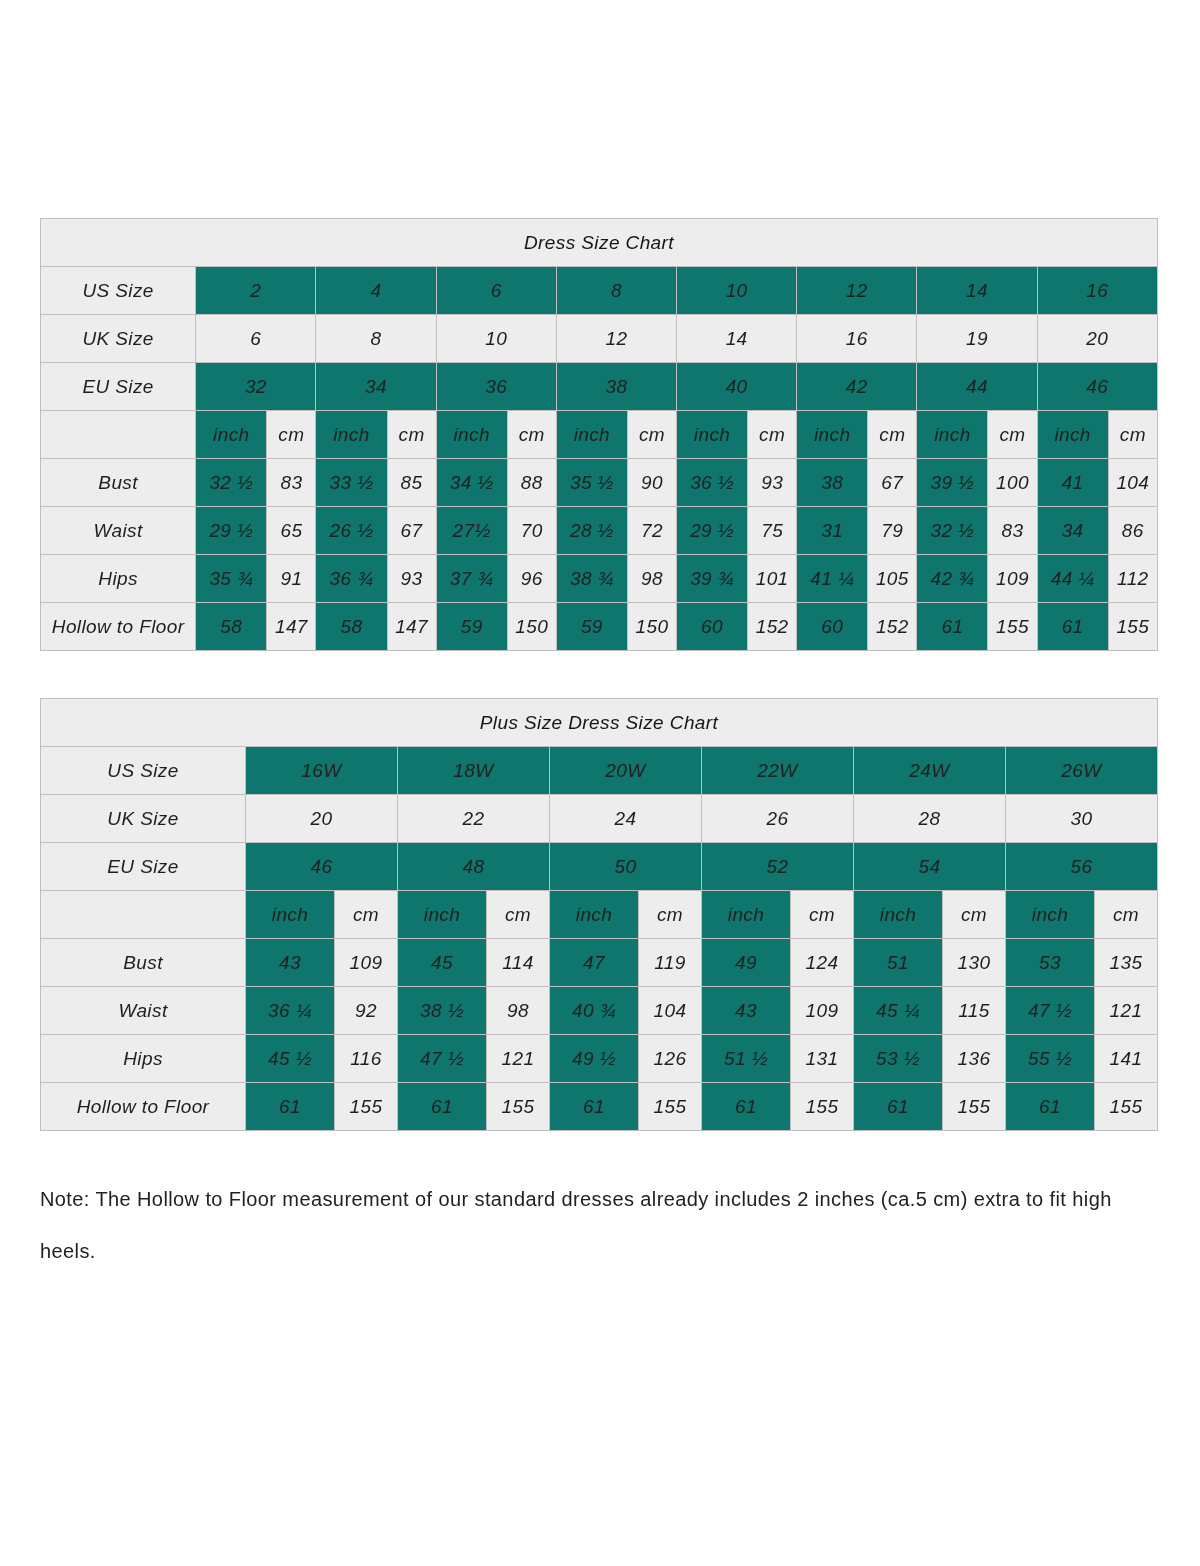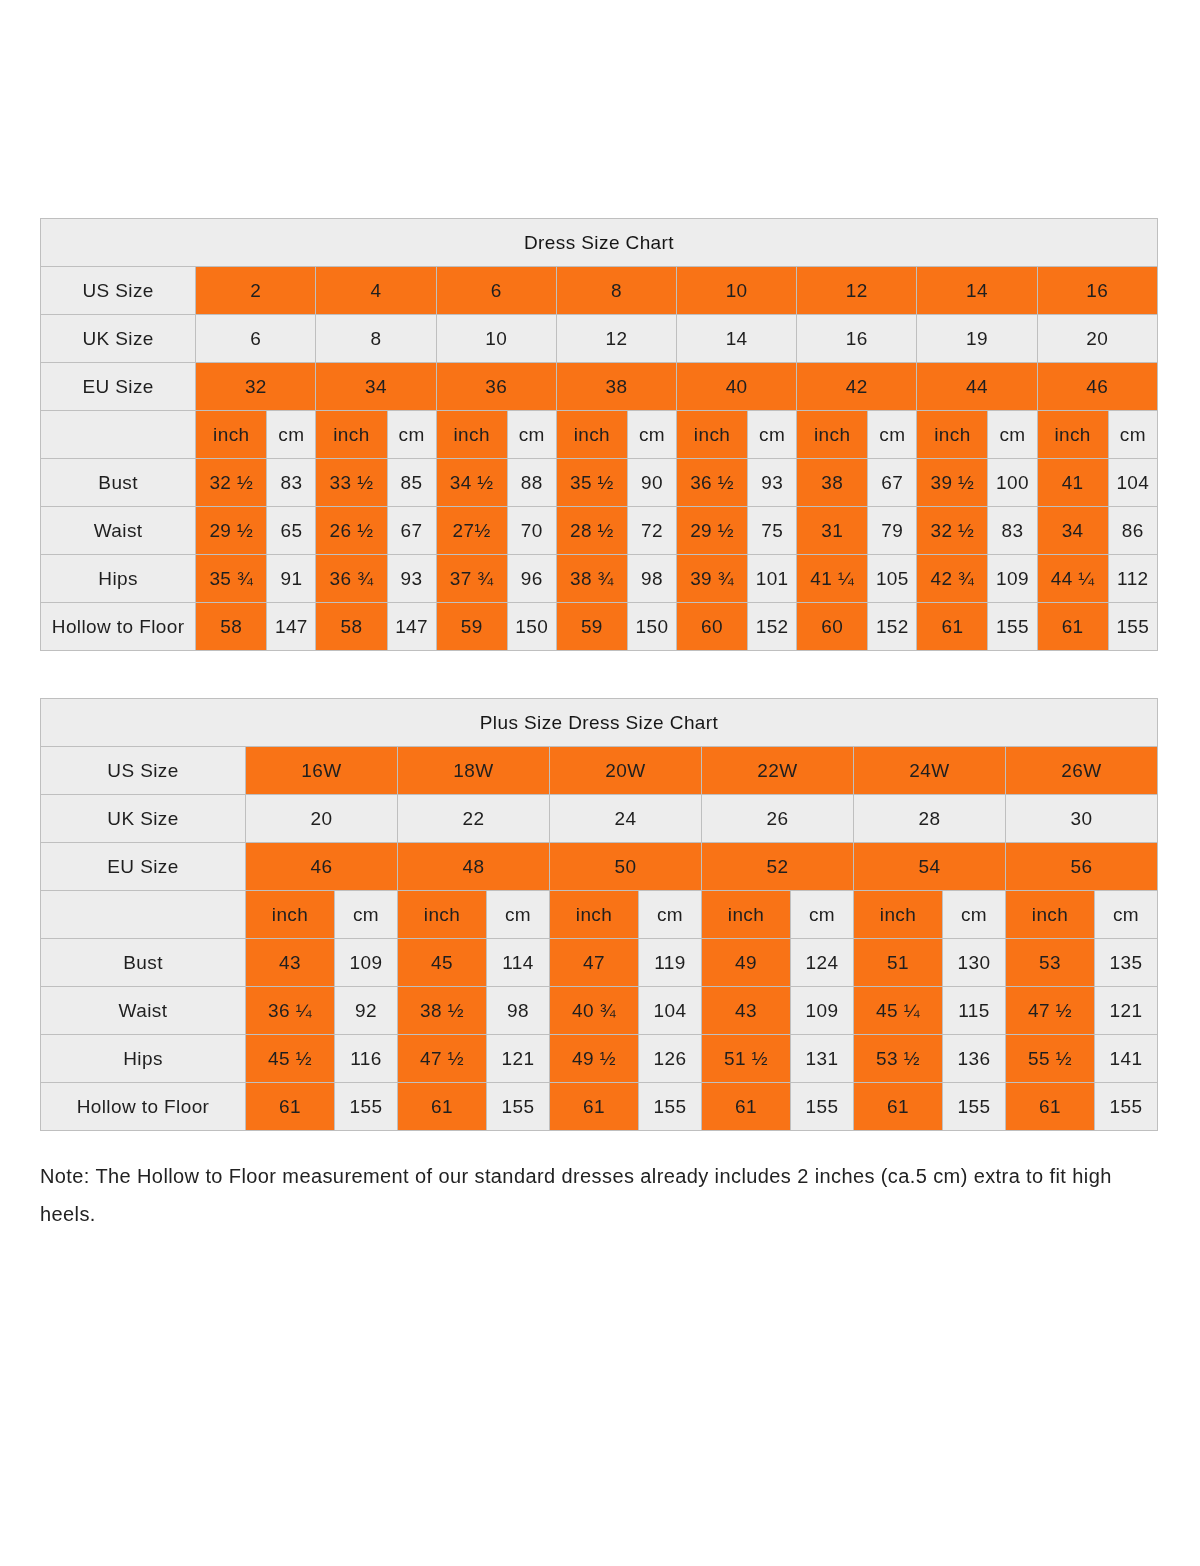--- a/index.html
+++ b/index.html
@@ -14,21 +14,22 @@
   }
   .page {
     box-sizing: border-box;
     padding: 218px 40px 0 40px;
     width: 1200px;
   }
   table.size-table {
     border-collapse: collapse;
     table-layout: fixed;
     width: 1118px;
-    background: #f97316;
+    background: #0f766e;
+    font-style: italic;
   }
   table.size-table td {
     border: 1px solid #bfbfbf;
     text-align: center;
     vertical-align: middle;
     font-size: 19px;
     letter-spacing: 0.4px;
     padding: 0;
     height: 47px;
     overflow: hidden;
@@ -47,24 +48,24 @@
   td.cm-cell {
     background: #ededed;
   }
   tr.shaded-row td {
     background: #ededed;
   }
   table.t2 {
     margin-top: 47px;
   }
   .note {
-    margin-top: 26px;
+    margin-top: 42px;
     max-width: 1128px;
     font-size: 20px;
-    line-height: 38px;
+    line-height: 52px;
     letter-spacing: 0.4px;
     color: #222222;
   }
   .note p {
     margin: 0;
   }
 </style>
 </head>
 <body>
 

